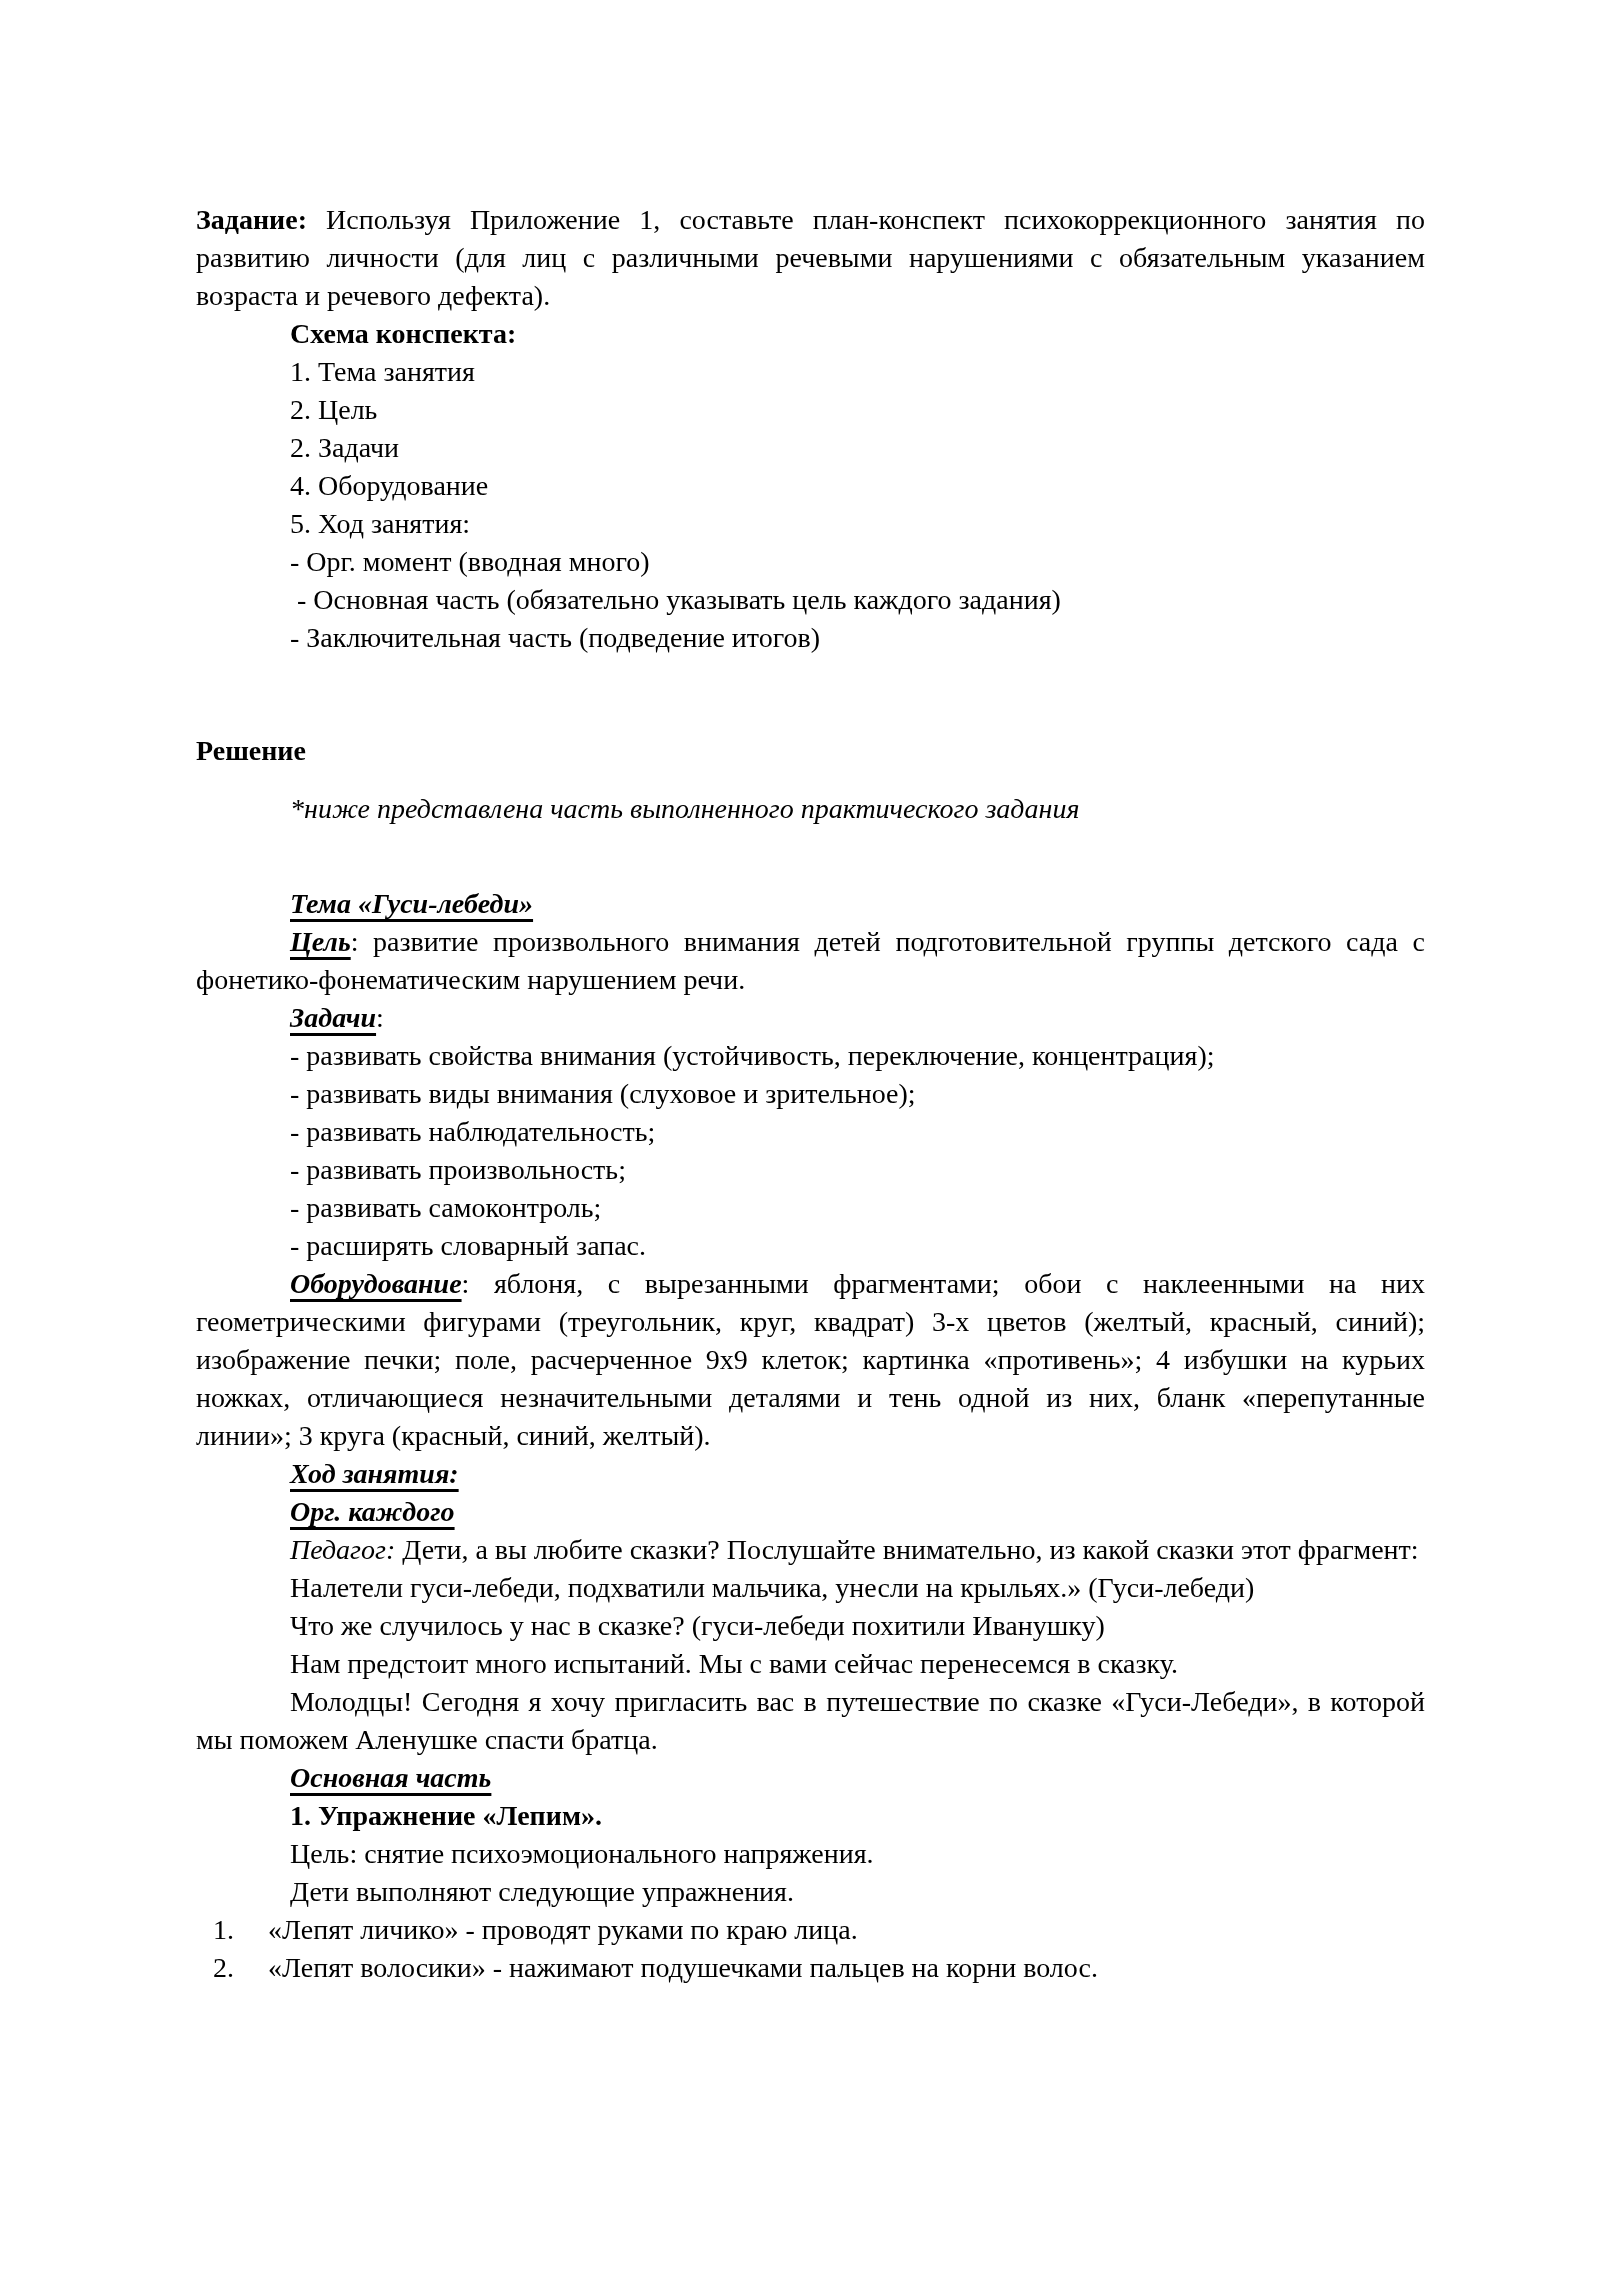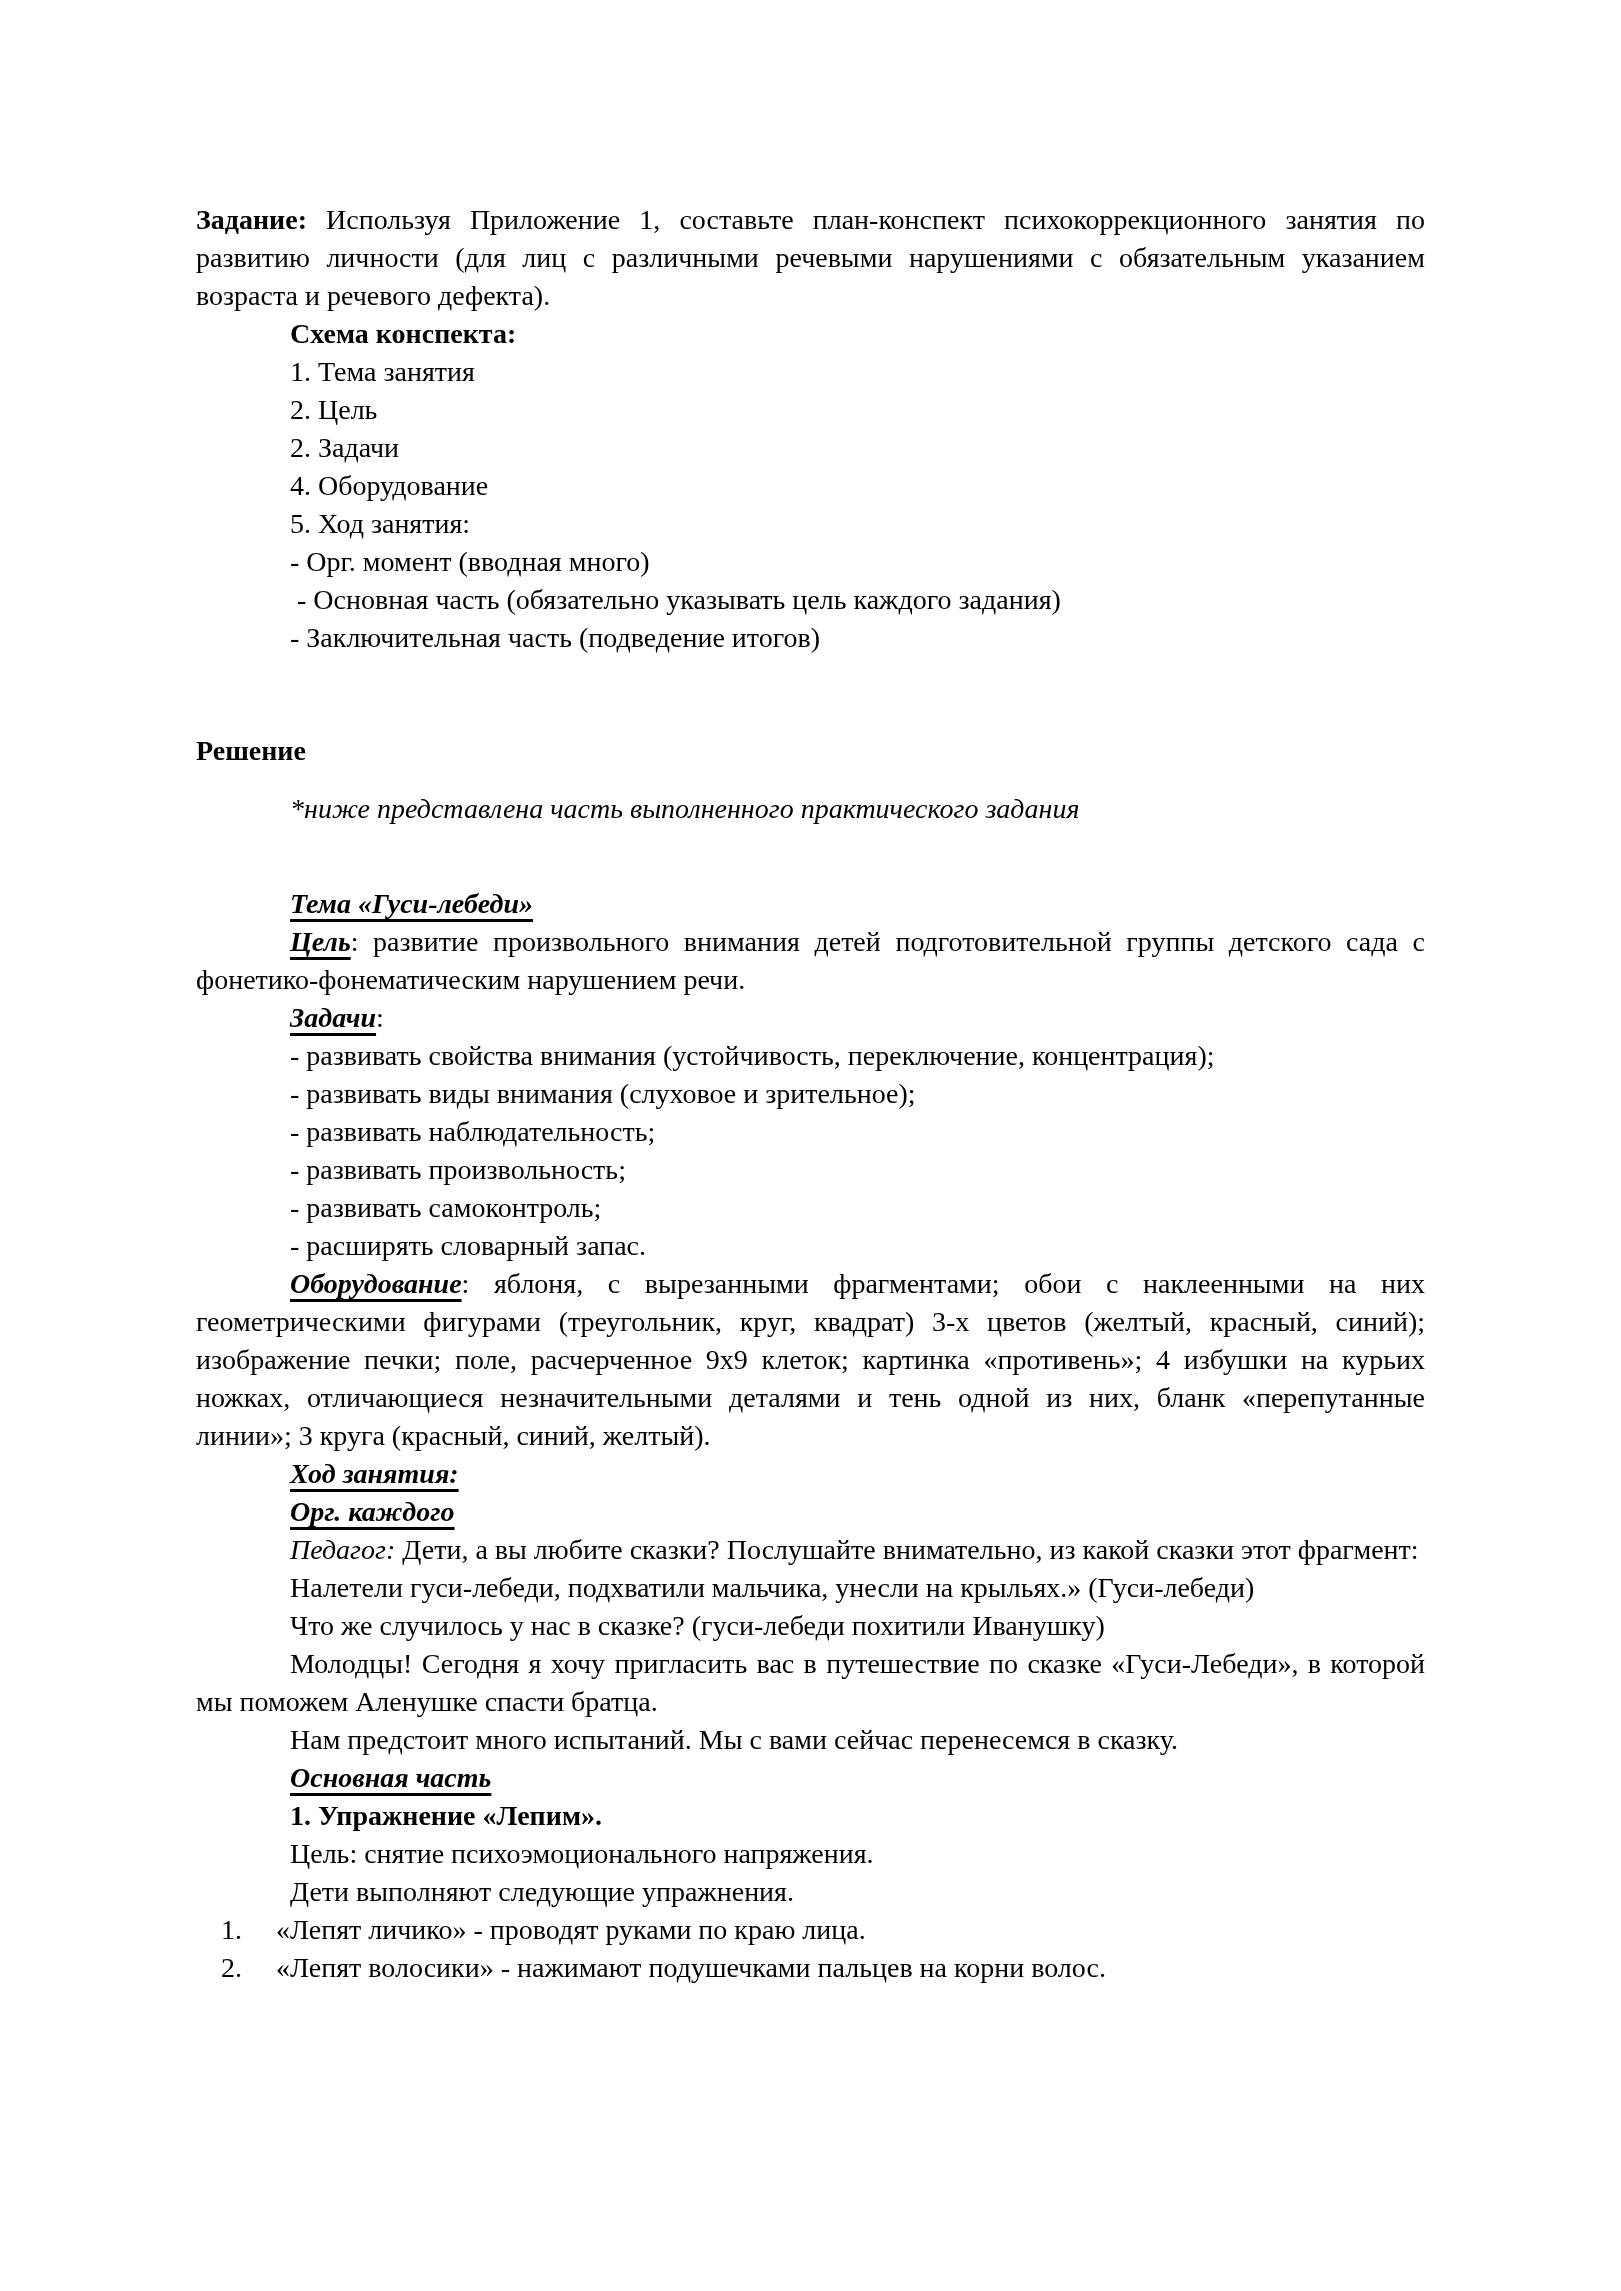--- a/index.html
+++ b/index.html
@@ -37,21 +37,21 @@
   .heading-center {
     text-align: left;
     font-weight: bold;
     margin-top: 75px;
   }
   .note-italic {
     font-style: italic;
     margin-top: 19.6px;
     margin-bottom: 57px;
   }
-  .num-item { margin-left: 25px; text-align: justify; }
+  .num-item { margin-left: 17px; text-align: justify; }
   .num-item .num { display: inline-block; width: 55px; font-style: normal; }
 </style>
 </head>
 <body>
 
 <div class="page">
   <div class="content">
 
     <p class="justify"><span class="lead-bold">Задание:</span><span> Используя Приложение 1, составьте план-конспект психокоррекционного занятия по развитию личности (для лиц с различными речевыми нарушениями с обязательным указанием возраста и речевого дефекта).</span></p>
 
@@ -89,23 +89,23 @@
 
     <p class="indent head-biu">Орг. каждого</p>
 
     <p class="justify indent"><span class="italic">Педагог:</span><span> Дети, а вы любите сказки? Послушайте внимательно, из какой сказки этот фрагмент:</span></p>
 
 
     <p class="justify indent">Налетели гуси-лебеди, подхватили мальчика, унесли на крыльях.» (Гуси-лебеди)</p>
 
     <p class="justify indent">Что же случилось у нас в сказке? (гуси-лебеди похитили Иванушку)</p>
 
+    <p class="justify indent">Нам предстоит много испытаний. Мы с вами сейчас перенесемся в сказку.</p>
+
     <p class="justify indent">Молодцы! Сегодня я хочу пригласить вас в путешествие по сказке «Гуси-Лебеди», в которой мы поможем Аленушке спасти братца.</p>
-
-    <p class="justify indent">Нам предстоит много испытаний. Мы с вами сейчас перенесемся в сказку.</p>
 
     <p class="indent head-biu">Основная часть</p>
 
     <p class="indent bold">1. Упражнение «Лепим».</p>
 
     <p class="indent">Цель: снятие психоэмоционального напряжения.</p>
 
     <p class="indent">Дети выполняют следующие упражнения.</p>
 
     <p class="num-item"><span class="num">1.</span><span>«Лепят личико» - проводят руками по краю лица.</span></p>

